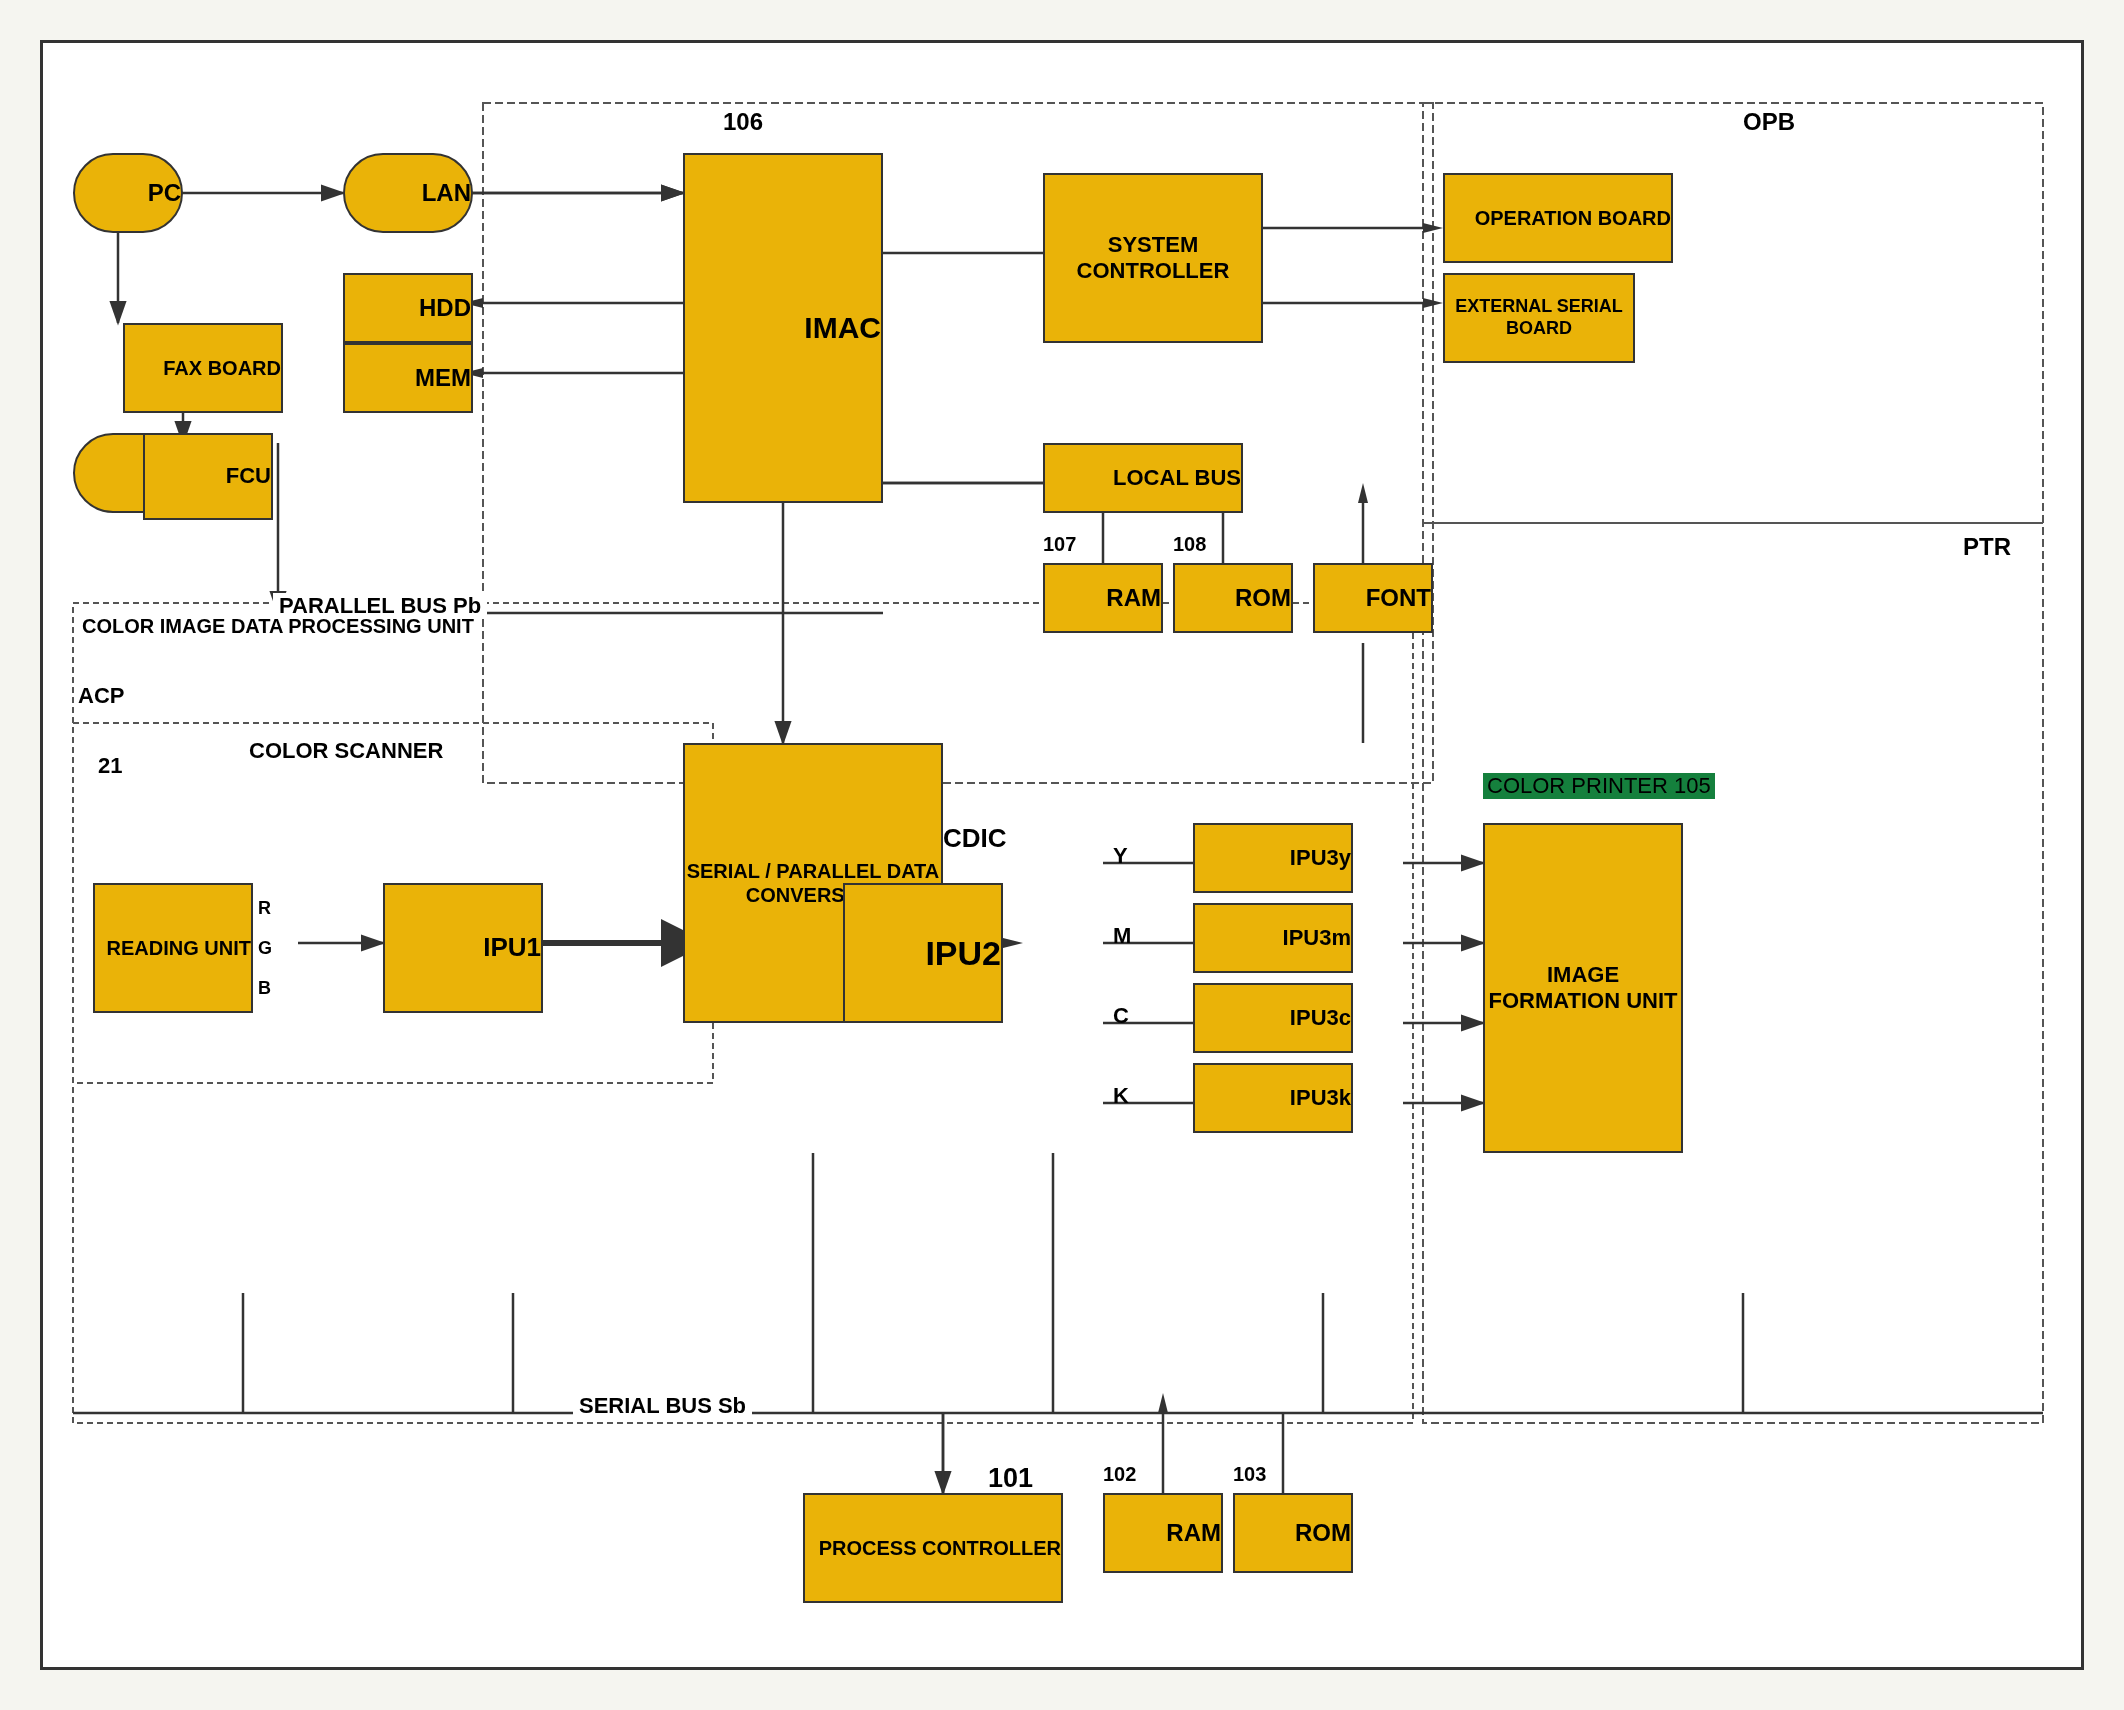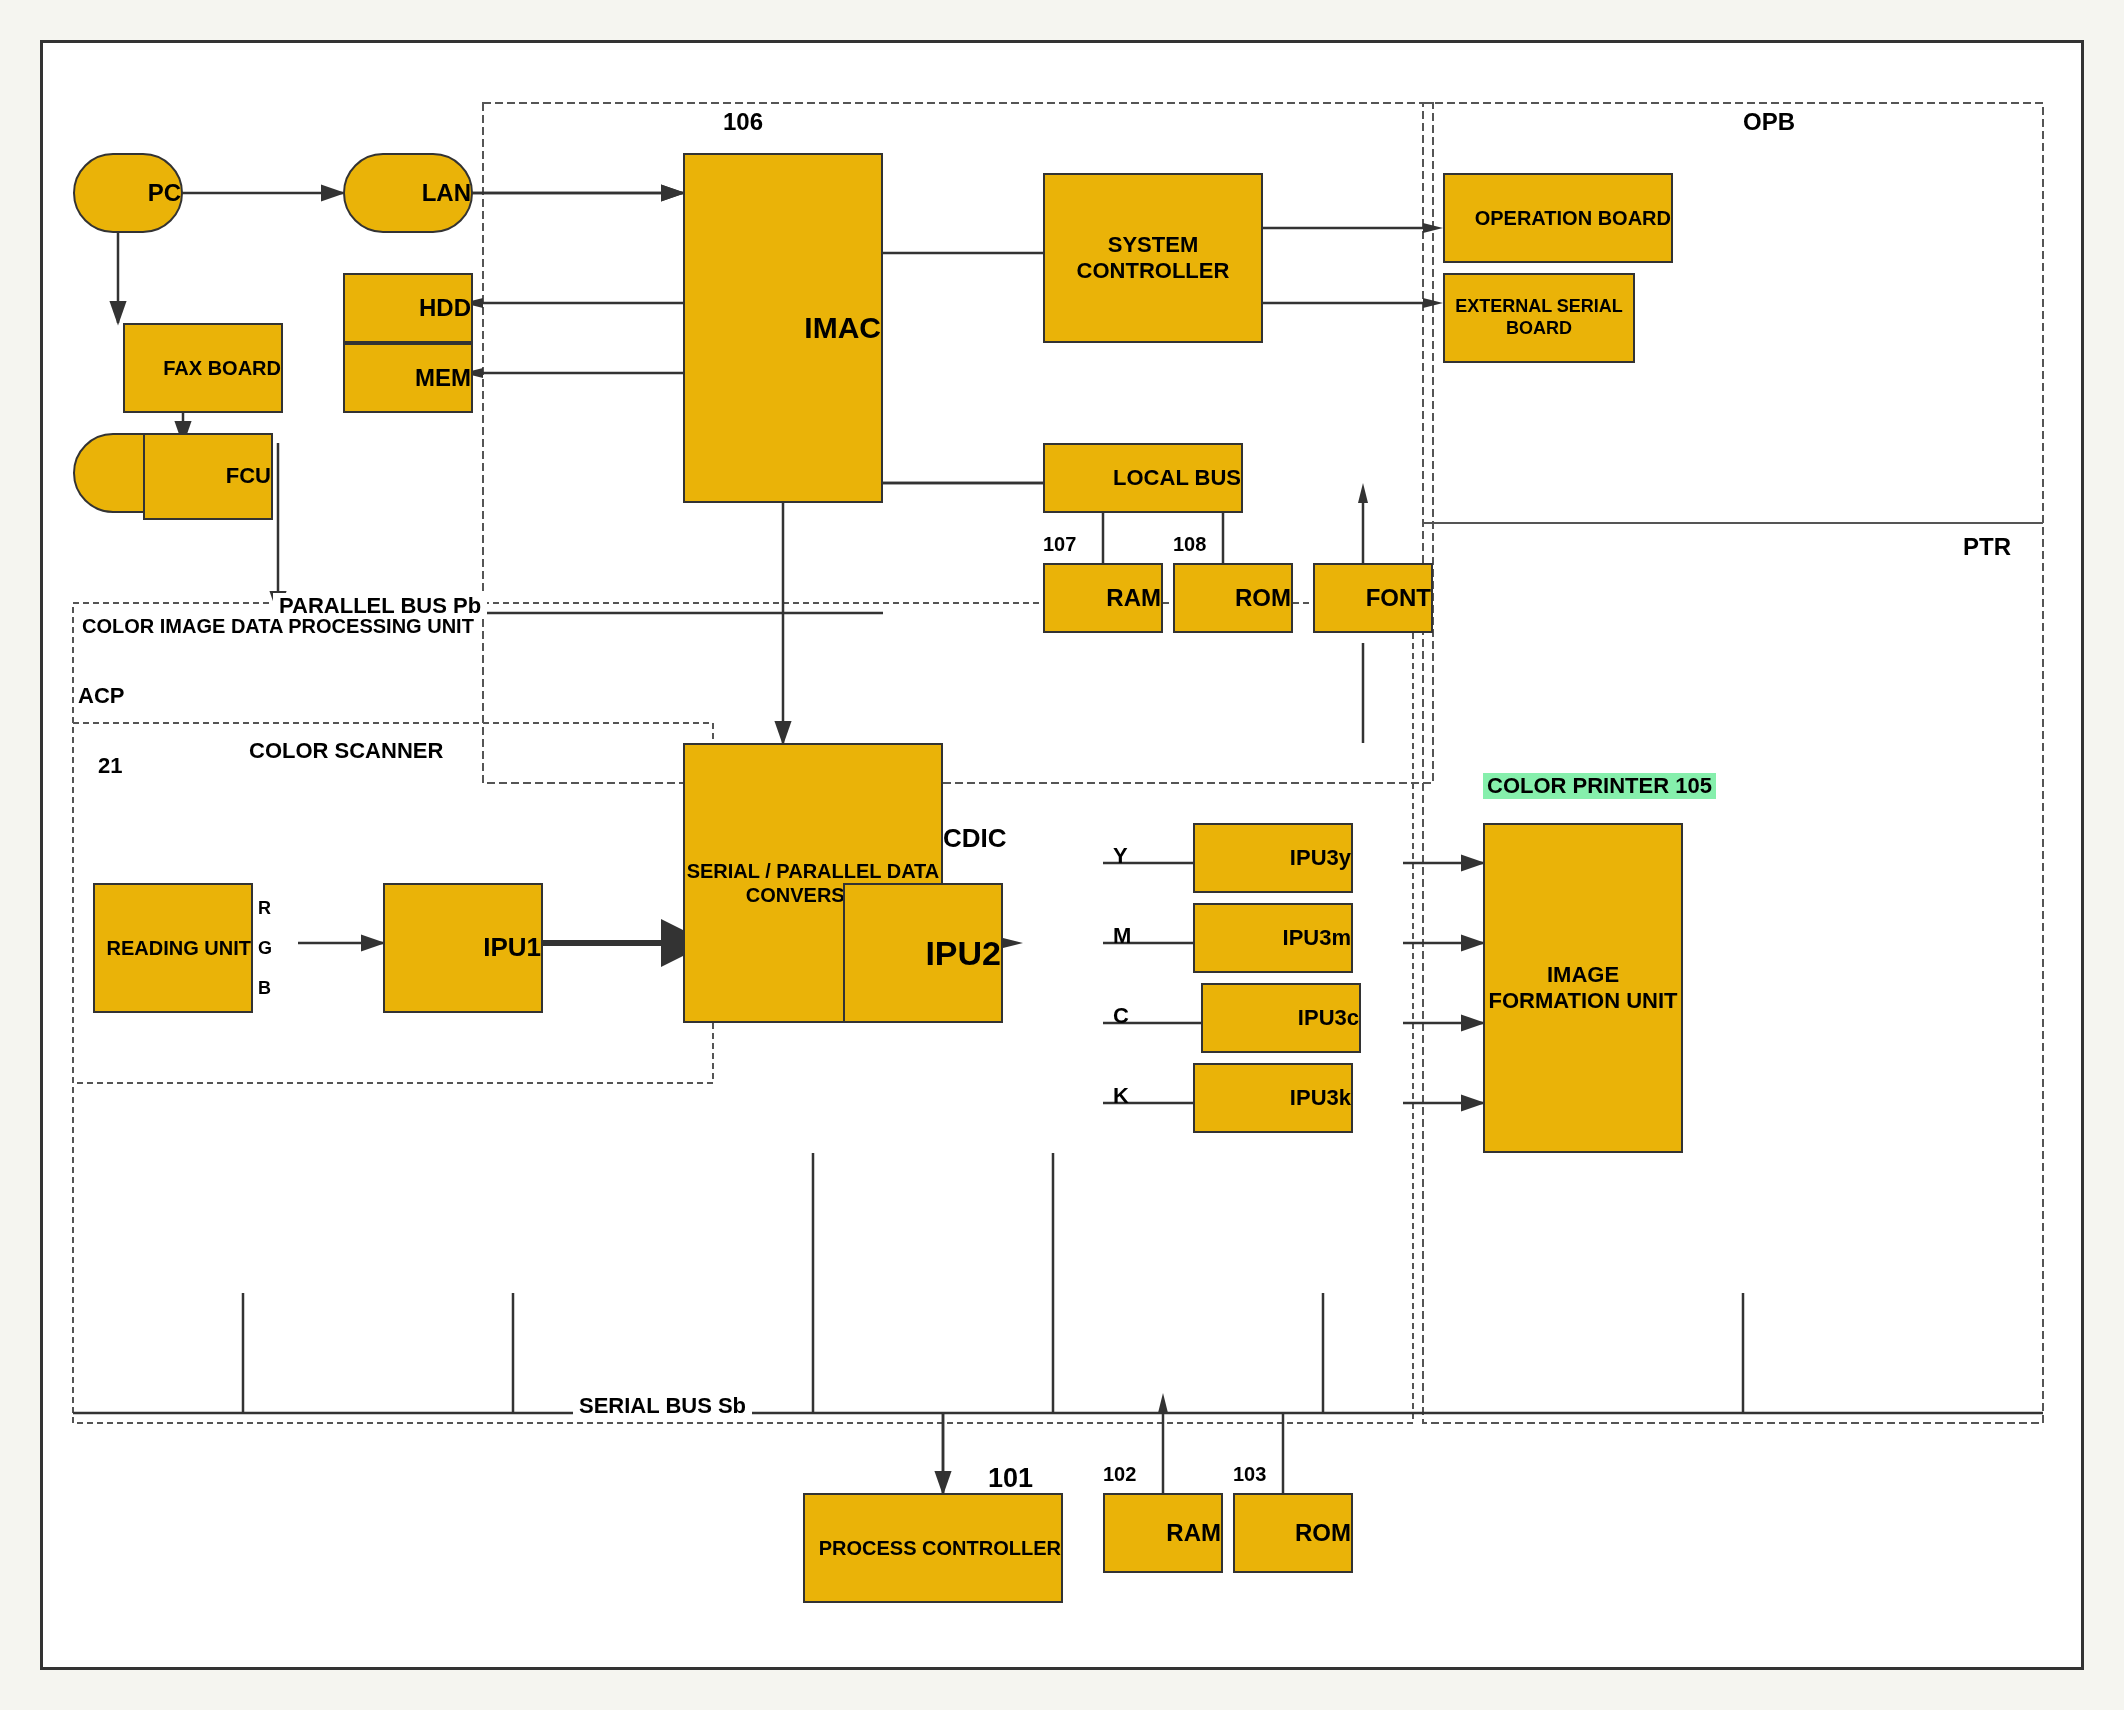--- a/index.html
+++ b/index.html
@@ -300,35 +300,35 @@
   </div>
 
   <div class="block" style="left:1150px; top:780px; width:160px; height:70px; font-size:22px;">
     <span>IPU3y</span>
   </div>
 
   <div class="block" style="left:1150px; top:860px; width:160px; height:70px; font-size:22px;">
     <span>IPU3m</span>
   </div>
 
-  <div class="block" style="left:1150px; top:940px; width:160px; height:70px; font-size:22px;margin-left:8px;">
+  <div class="block" style="left:1150px; top:940px; width:160px; height:70px; font-size:22px;">
     <span>IPU3c</span>
   </div>
 
   <div class="block" style="left:1150px; top:1020px; width:160px; height:70px; font-size:22px;">
     <span>IPU3k</span>
   </div>
 
   <div class="block" style="left:1440px; top:780px; width:200px; height:330px; font-size:22px;">
     <span>IMAGE
 FORMATION
 UNIT</span>
   </div>
 
-  <div style="position:absolute; left:1440px; top:730px; font-size:22px; font-weight:bold; background:#86efac; padding:0 4px;">
+  <div style="position:absolute; left:1440px; top:730px; font-size:22px; font-weight:normal; background:#15803d; padding:0 4px;">
     <span>COLOR PRINTER
 105</span>
   </div>
 
   <div class="block" style="left:760px; top:1450px; width:260px; height:110px; font-size:20px;">
     <span>PROCESS
 CONTROLLER</span>
   </div>
 
   <div class="block" style="left:1060px; top:1450px; width:120px; height:80px; font-size:24px;">

